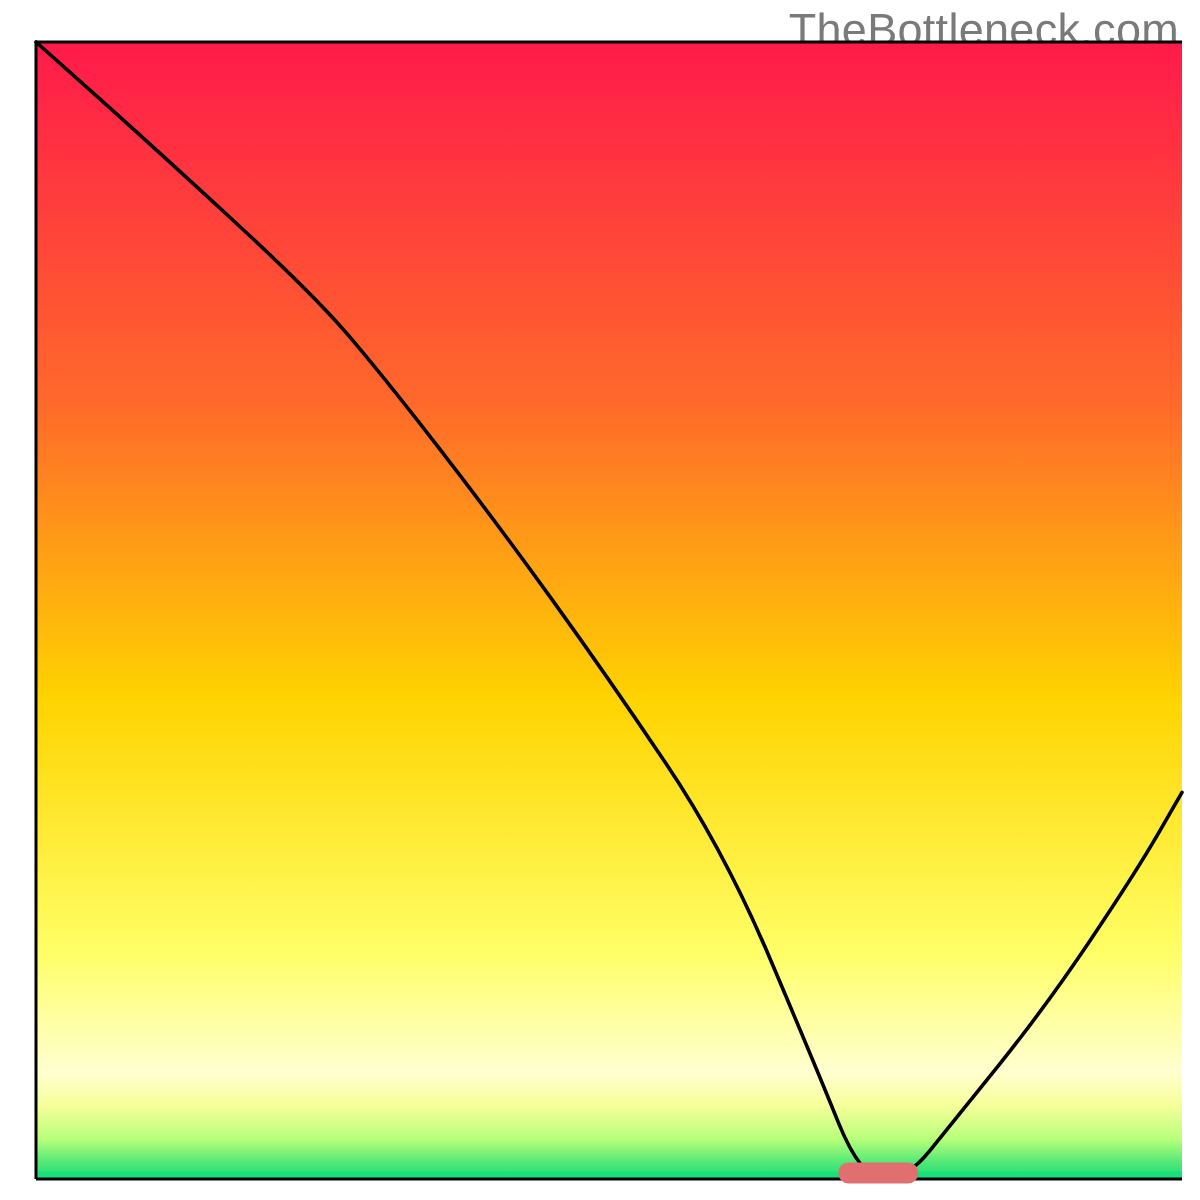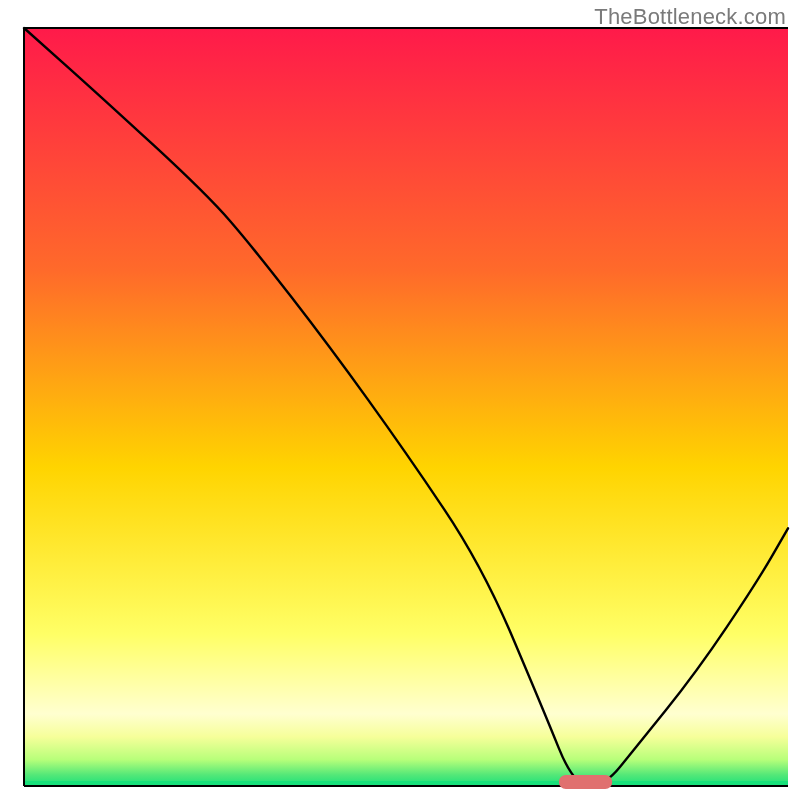--- a/index.html
+++ b/index.html
@@ -12,21 +12,21 @@
   }
   .container {
     position: relative;
     width: 800px;
     height: 800px;
   }
   .watermark {
     position: absolute;
     top: 4px;
     right: 14px;
-    font-size: 22px;
+    font-size: 30px;
     font-weight: 500;
     color: #7a7a7a;
     letter-spacing: 0.2px;
   }
   svg {
     position: absolute;
     top: 0;
     left: 0;
   }
 </style>

